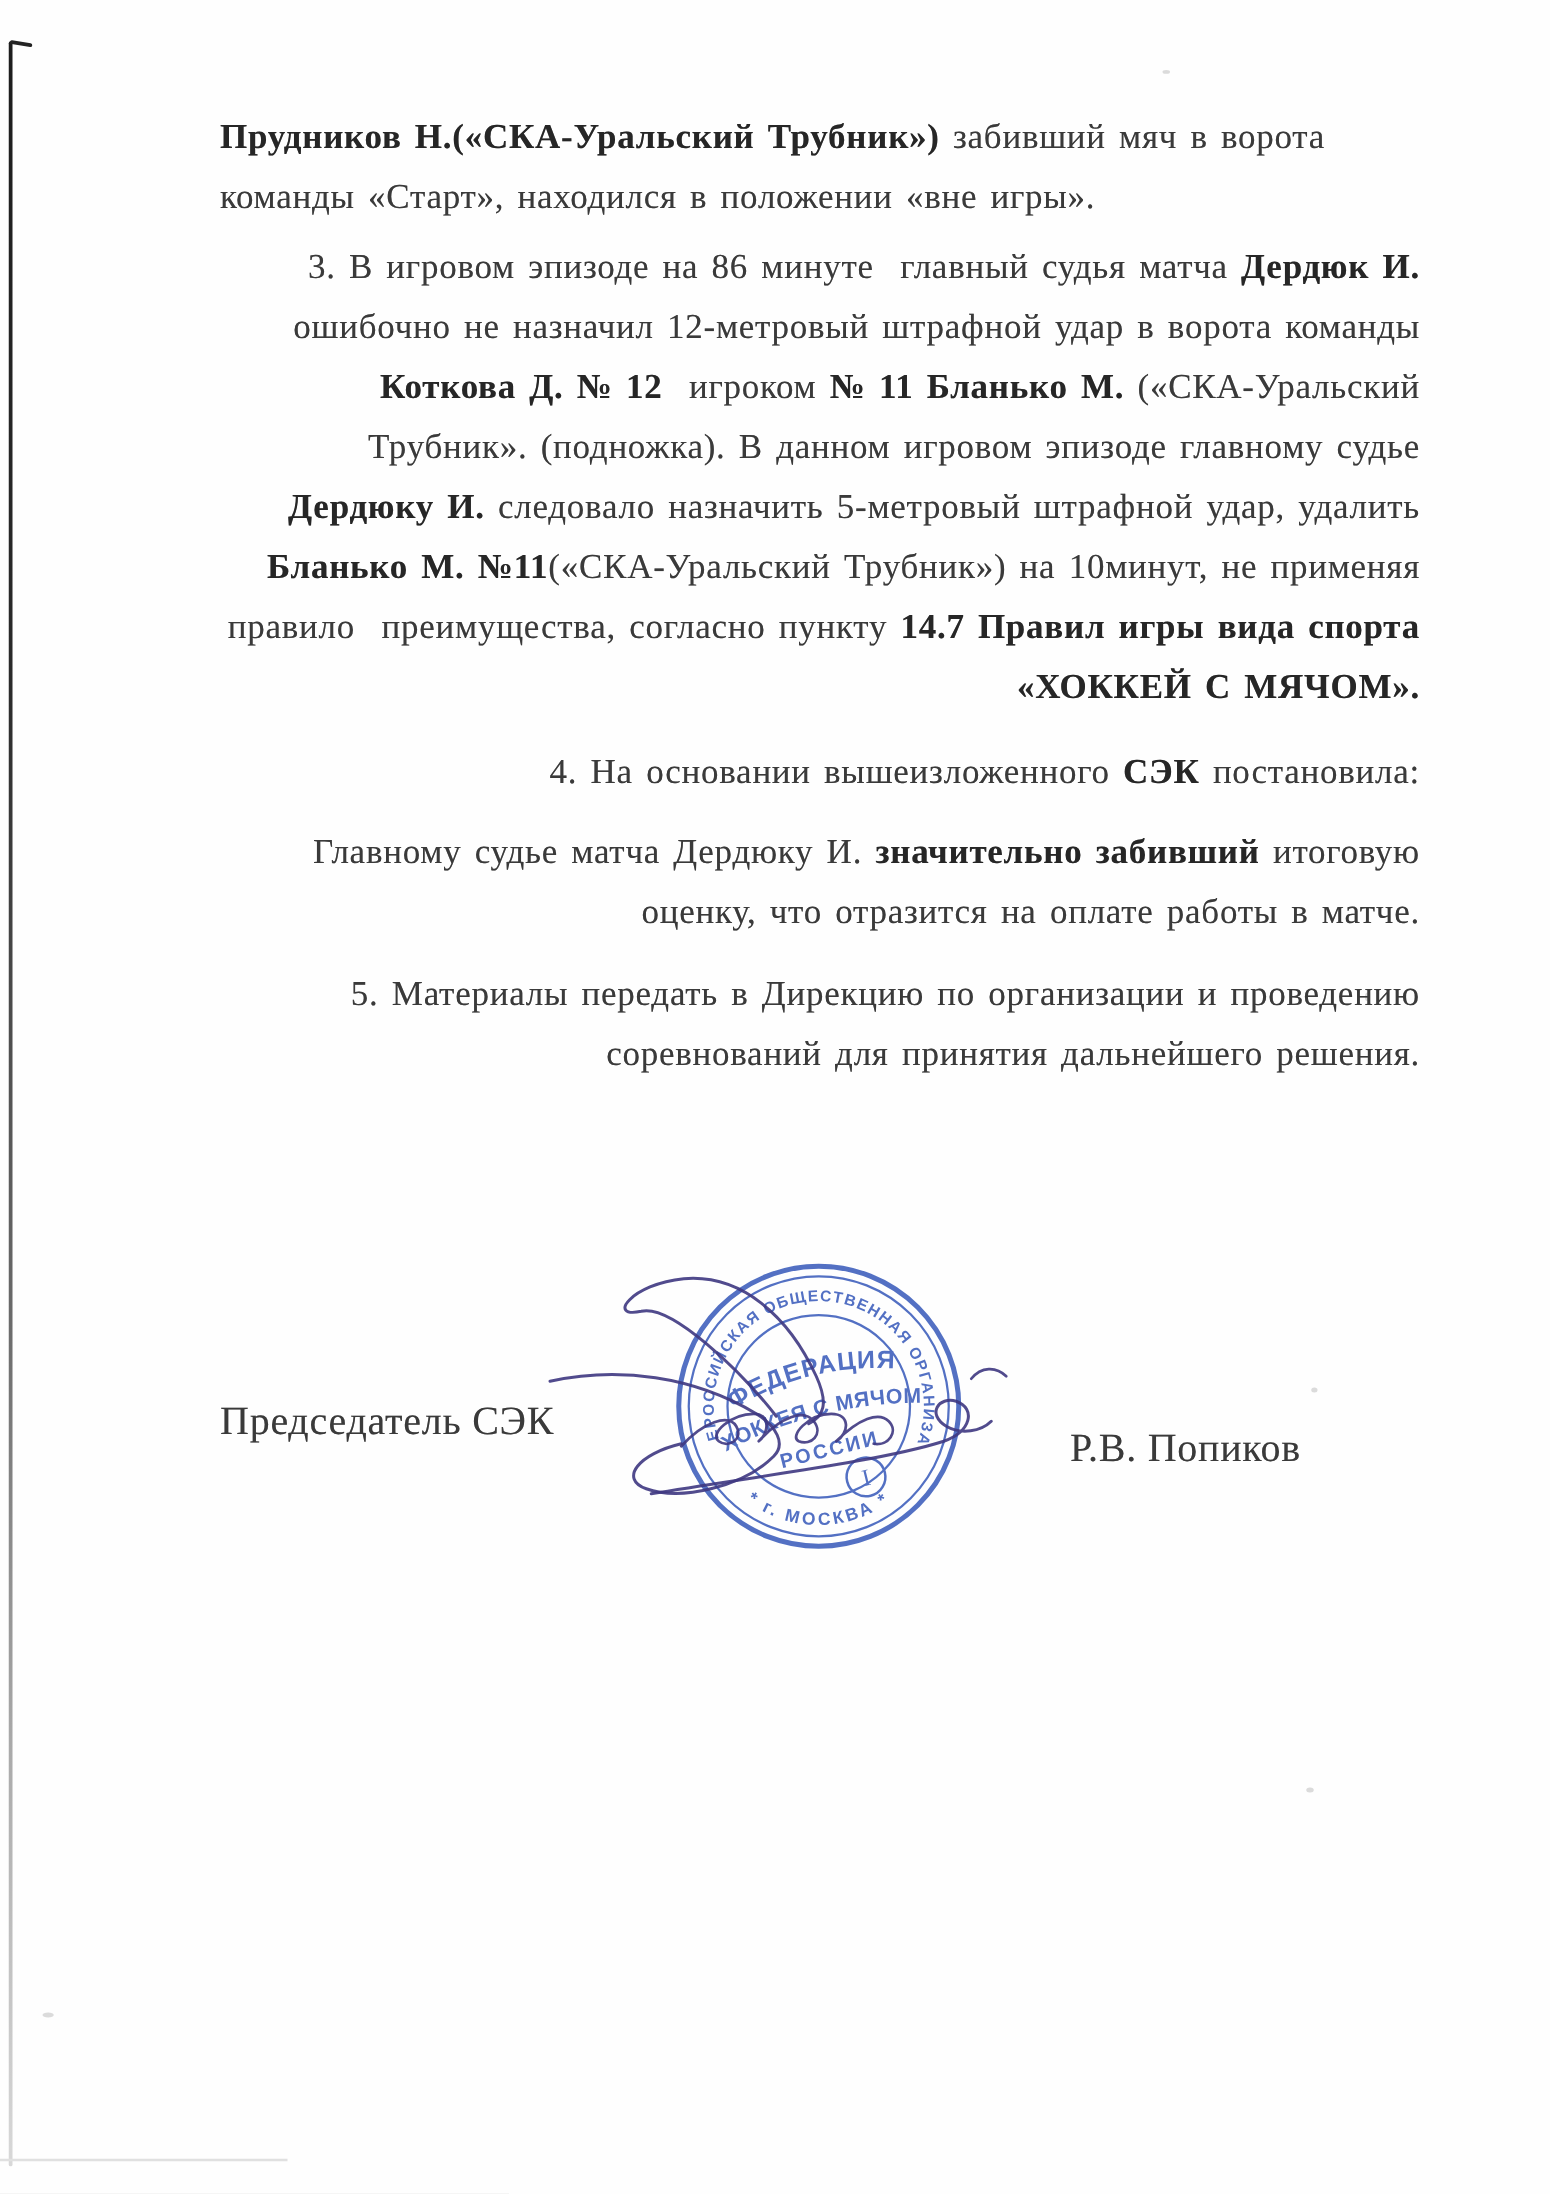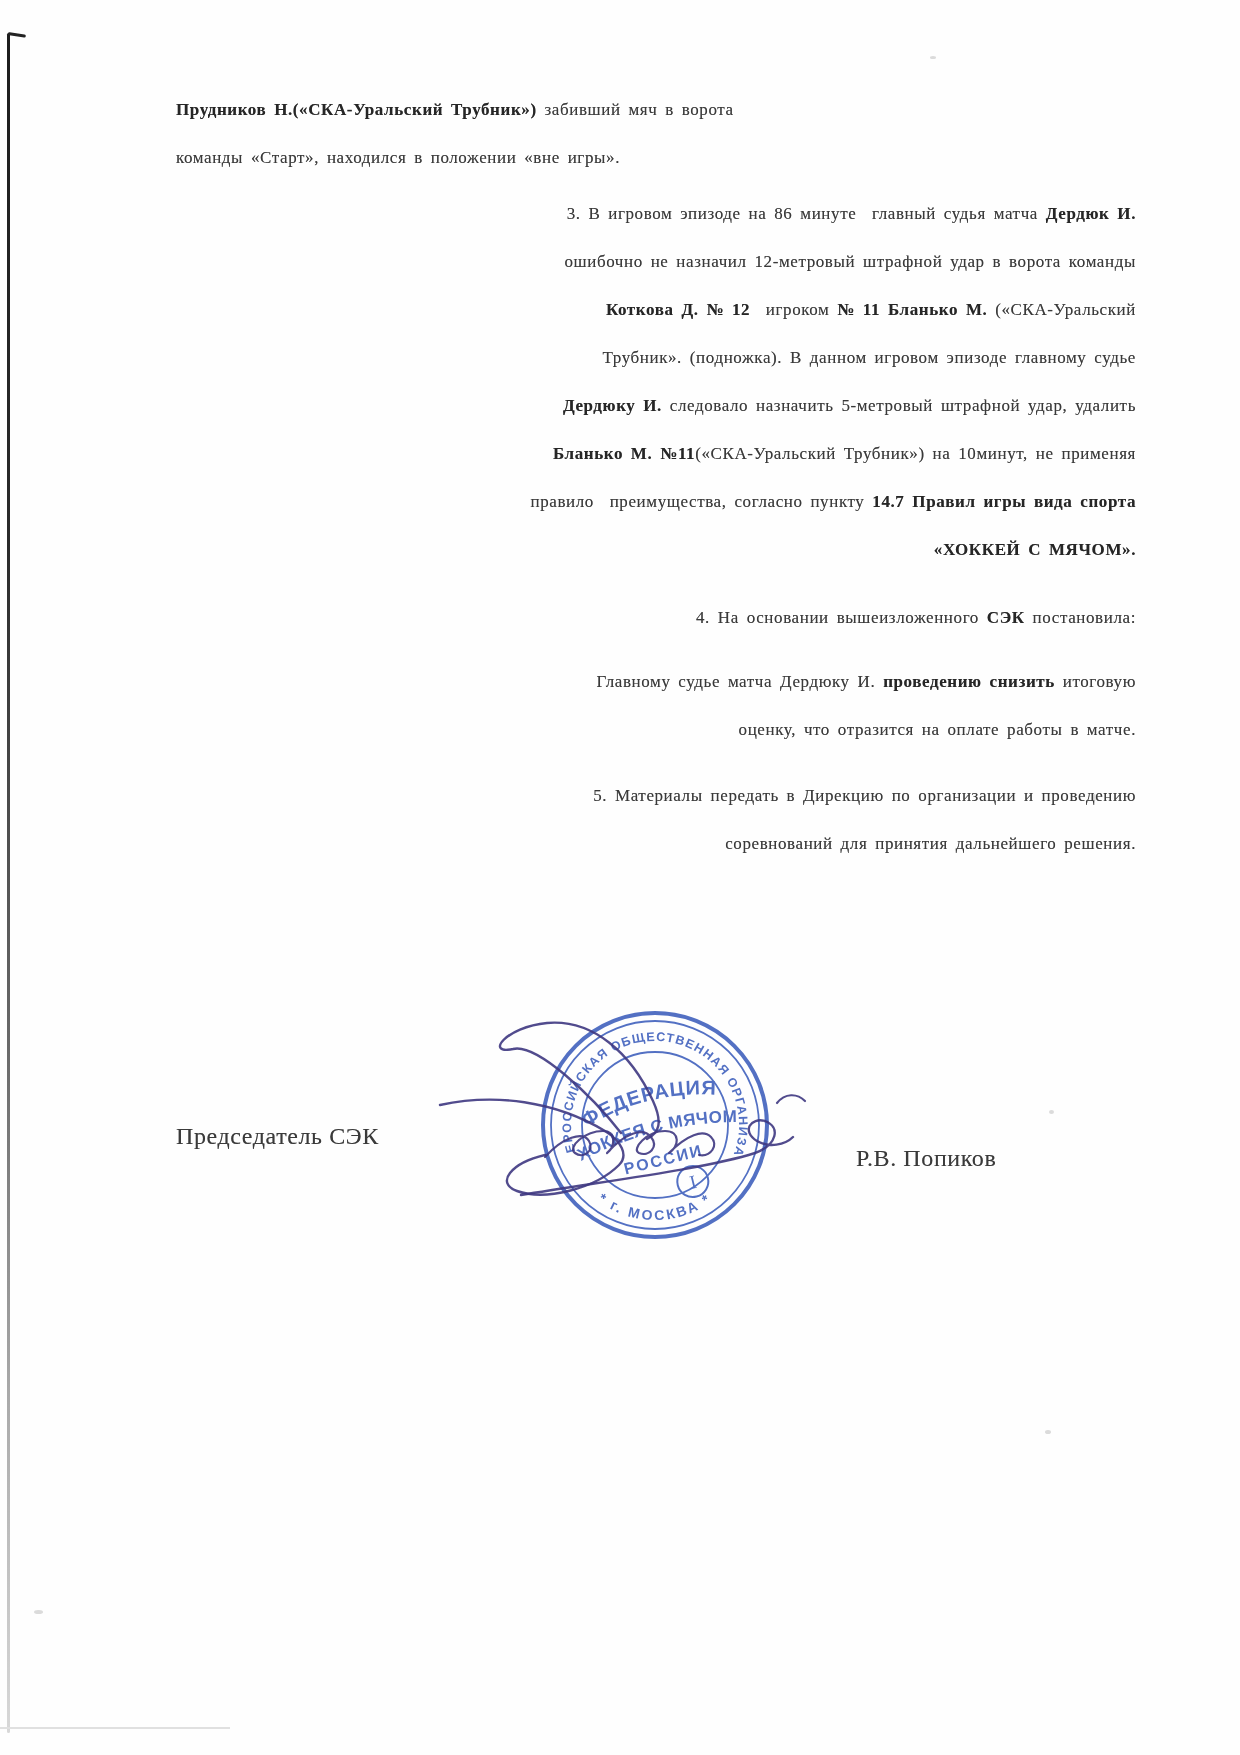--- a/index.html
+++ b/index.html
@@ -31,38 +31,38 @@
   .scan-bottom-mark{
     position:absolute;left:0px;top:1727px;width:230px;height:2px;
     background:#e0e0e0;
   }
   .speck{position:absolute;background:#bdbdbd;border-radius:50%;opacity:.55;}
 
   
   .doc{
     position:absolute;left:176px;top:86px;width:960px;
     color:var(--text-color);
-    font-size:17px;
+    font-size:28px;
     letter-spacing:.6px;
     word-spacing:3px;
     text-shadow:0 0 .5px rgba(40,40,40,.45);
   }
   .para{margin:0;}
   .para + .para{margin-top:8px;text-align:right;}
   .para:nth-child(3){margin-top:20px;}
   .para:nth-child(4){margin-top:16px;}
   .para:nth-child(5){margin-top:18px;}
   .para:nth-child(6){margin-top:12px;font-weight:bold;}
   .line{height:48px;line-height:48px;white-space:nowrap;}
   .b{font-weight:bold;color:var(--text-bold-color);}
 
   
   .sig-row{
     position:absolute;left:176px;top:1112px;width:900px;height:48px;
-    line-height:48px;font-size:24px;letter-spacing:.6px;
+    line-height:48px;font-size:32px;letter-spacing:.6px;
     color:var(--text-color);
     text-shadow:0 0 .5px rgba(40,40,40,.4);
   }
   .sig-name{position:absolute;left:680px;top:22px;}
 
   
   .stamp-svg{position:absolute;left:533px;top:1003px;opacity:.92;}
   .sign-svg{position:absolute;left:425px;top:1005px;}
   .stamp-stroke{stroke:var(--stamp-color);fill:none;}
   .stamp-fill{fill:var(--stamp-color);}
@@ -95,21 +95,21 @@
         <div class="line"><span>Трубник». (подножка). В данном игровом эпизоде главному судье</span></div>
         <div class="line"><span class="b">Дердюку И.</span><span> следовало назначить 5-метровый штрафной удар, удалить</span></div>
         <div class="line"><span class="b">Бланько М. №11</span><span>(«СКА-Уральский Трубник») на 10минут, не применяя</span></div>
         <div class="line"><span>правило&nbsp; преимущества, согласно пункту </span><span class="b">14.7 Правил игры вида спорта</span></div>
         <div class="line"><span class="b">«ХОККЕЙ С МЯЧОМ».</span></div>
       </div>
       <div class="para">
         <div class="line"><span>&nbsp;4. На основании вышеизложенного </span><span class="b">СЭК</span><span> постановила:</span></div>
       </div>
       <div class="para">
-        <div class="line"><span>Главному судье матча Дердюку И. </span><span class="b">проведению снизить</span><span> итоговую</span></div>
+        <div class="line"><span>Главному судье матча Дердюку И. </span><span class="b">значительно забивший</span><span> итоговую</span></div>
         <div class="line"><span>оценку, что отразится на оплате работы в матче.</span></div>
       </div>
       <div class="para">
         <div class="line"><span>5. Материалы передать в Дирекцию по организации и проведению</span></div>
         <div class="line"><span>соревнований для принятия дальнейшего решения.</span></div>
       </div>
     </div>
 
   <div class="sig-row">
     <span>Председатель СЭК</span>

